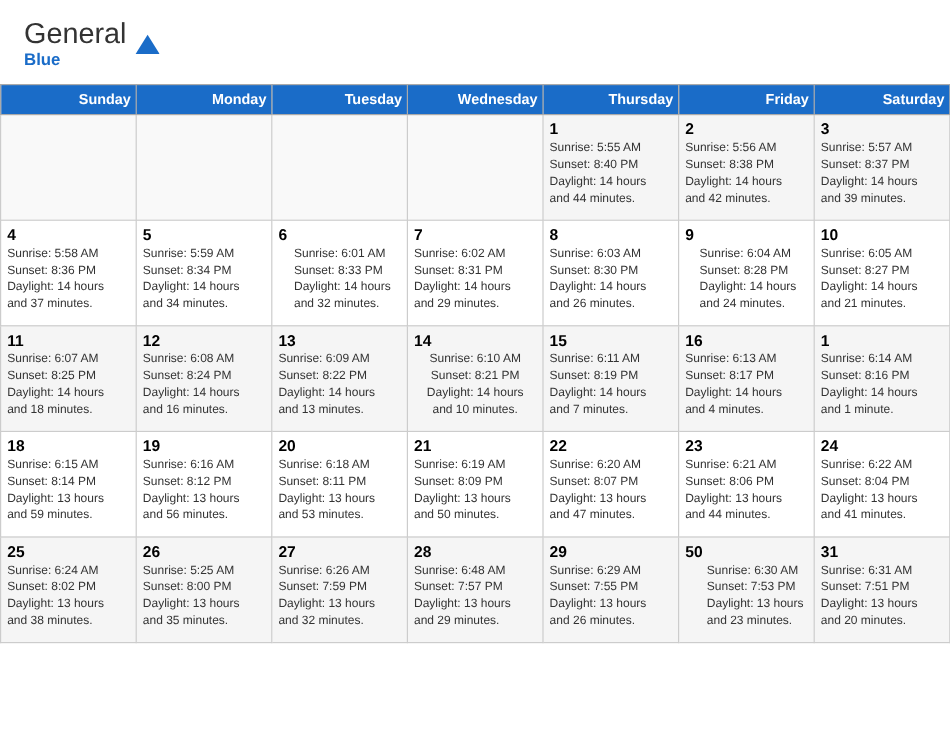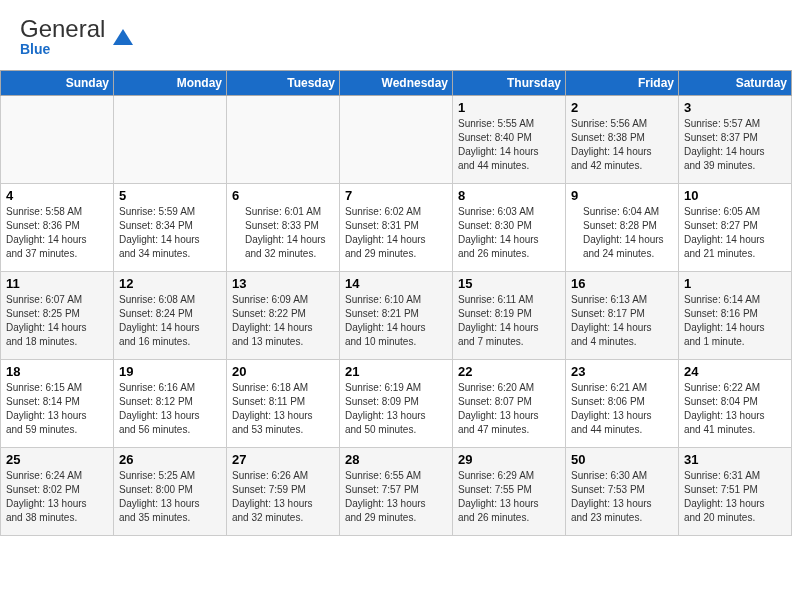--- a/index.html
+++ b/index.html
@@ -219,21 +219,21 @@
         </td>
         <td>
           <span class="day-number">13</span>
           <div class="day-info" style="white-space: pre-line;">Sunrise: 6:09 AM
 Sunset: 8:22 PM
 Daylight: 14 hours
 and 13 minutes.</div>
         </td>
         <td>
           <span class="day-number">14</span>
-          <div class="day-info" style="white-space: pre-line;">Sunrise: 6:10 AM
+          <div class="day-info" style="white-space: pre-line; text-align: center;">Sunrise: 6:10 AM
 Sunset: 8:21 PM
 Daylight: 14 hours
 and 10 minutes.</div>
         </td>
         <td>
           <span class="day-number">15</span>
           <div class="day-info" style="white-space: pre-line;">Sunrise: 6:11 AM
 Sunset: 8:19 PM
 Daylight: 14 hours
 and 7 minutes.</div>
@@ -321,35 +321,35 @@
         </td>
         <td>
           <span class="day-number">27</span>
           <div class="day-info" style="white-space: pre-line;">Sunrise: 6:26 AM
 Sunset: 7:59 PM
 Daylight: 13 hours
 and 32 minutes.</div>
         </td>
         <td>
           <span class="day-number">28</span>
-          <div class="day-info" style="white-space: pre-line;">Sunrise: 6:55 AM
+          <div class="day-info" style="white-space: pre-line;">Sunrise: 6:48 AM
 Sunset: 7:57 PM
 Daylight: 13 hours
 and 29 minutes.</div>
         </td>
         <td>
           <span class="day-number">29</span>
           <div class="day-info" style="white-space: pre-line;">Sunrise: 6:29 AM
 Sunset: 7:55 PM
 Daylight: 13 hours
 and 26 minutes.</div>
         </td>
         <td>
           <span class="day-number">50</span>
-          <div class="day-info" style="white-space: pre-line;">Sunrise: 6:30 AM
+          <div class="day-info" style="white-space: pre-line; margin-left: 18px;">Sunrise: 6:30 AM
 Sunset: 7:53 PM
 Daylight: 13 hours
 and 23 minutes.</div>
         </td>
         <td>
           <span class="day-number">31</span>
           <div class="day-info" style="white-space: pre-line;">Sunrise: 6:31 AM
 Sunset: 7:51 PM
 Daylight: 13 hours
 and 20 minutes.</div>

